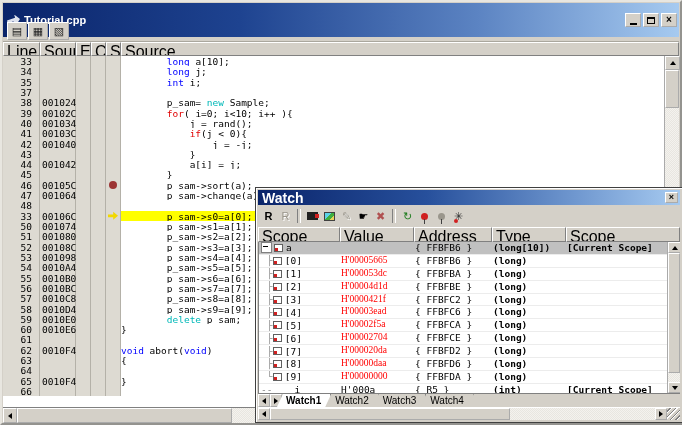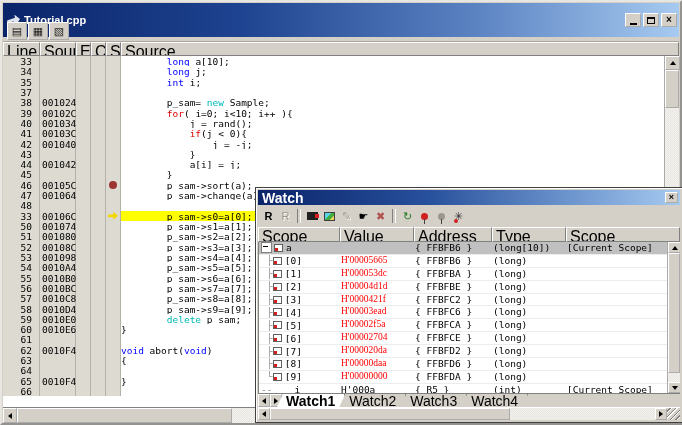--- a/index.html
+++ b/index.html
@@ -82,34 +82,34 @@
   .gear:after{content:"";position:absolute;left:0;bottom:0;width:4px;height:4px;border-radius:50%;background:#d02020;}
 
   .whdr{height:15px;display:flex;flex:0 0 auto;}
   .wgrid{flex:1;background:#fff;position:relative;overflow:hidden;border-left:1px solid #808080;}
   .wrow{display:flex;height:12.9px;line-height:12.9px;font:9.5px "DejaVu Sans Mono",monospace;border-bottom:1px solid #ececec;box-sizing:border-box;}
   .wrow.sel{background:#c0c0c0;}
   .wc{overflow:hidden;white-space:nowrap;box-sizing:border-box;color:#000;}
   .wc.name{width:82px;display:flex;align-items:center;}
   .wc.val{width:74px;}
   .wc.addr{width:78px;}
-  .wc.typ{width:74px;}
-  .wc.scope{flex:1;}
+  .wc.typ{width:74px;font-weight:bold;}
+  .wc.scope{flex:1;font-weight:bold;}
   .red{color:#ff0000;font-family:Liberation Serif, serif;}
   .expander{width:9px;height:9px;border:1px solid #808080;background:#fff;margin:0 2px 0 2px;position:relative;flex:0 0 auto;}
   .expander:after{content:"";position:absolute;left:1px;top:3px;width:5px;height:1px;background:#000;}
   .vicon{width:9px;height:8px;border:1px solid #606060;background:#fff;position:relative;margin-right:3px;flex:0 0 auto;box-sizing:border-box;}
   .vicon:after{content:"";position:absolute;left:0;bottom:0;width:3px;height:3px;background:#d02020;}
   .conn{color:#909090;flex:0 0 auto;margin-left:8px;}
   .dash{color:#808080;flex:0 0 auto;margin-left:2px;}
   .wvscroll{position:absolute;right:0;top:0;bottom:0;width:13px;border-left:1px solid #aaa;box-sizing:border-box;}
   .wvscroll .sbtn{width:13px;height:11px;}
   .wtabs{height:13px;display:flex;align-items:stretch;background:#D4D0C8;border-top:1px solid #808080;flex:0 0 auto;}
   .tabarrow{width:12px;height:100%;background:#D4D0C8;border:1px outset #fff;display:flex;align-items:center;justify-content:center;box-sizing:border-box;}
-  .wtab{padding:0 9px;font-size:14px;display:flex;align-items:center;margin-left:-5px;
+  .wtab{padding:0 9px;font-size:10px;display:flex;align-items:center;margin-left:-5px;
     clip-path:polygon(6px 0,100% 0,calc(100% - 6px) 100%,0 100%);background:#D4D0C8;color:#000;border-right:1px solid #808080;}
   .wtab.active{background:#fff;font-weight:bold;z-index:2;}
   .whscroll{height:12px;display:flex;flex:0 0 auto;border-top:1px solid #fff;}
   .grip{width:13px;height:100%;background:repeating-linear-gradient(135deg,#D4D0C8 0 2px,#808080 2px 3px,#fff 3px 4px);}
 </style>
 </head>
 <body>
 
 <div class="win">
 

